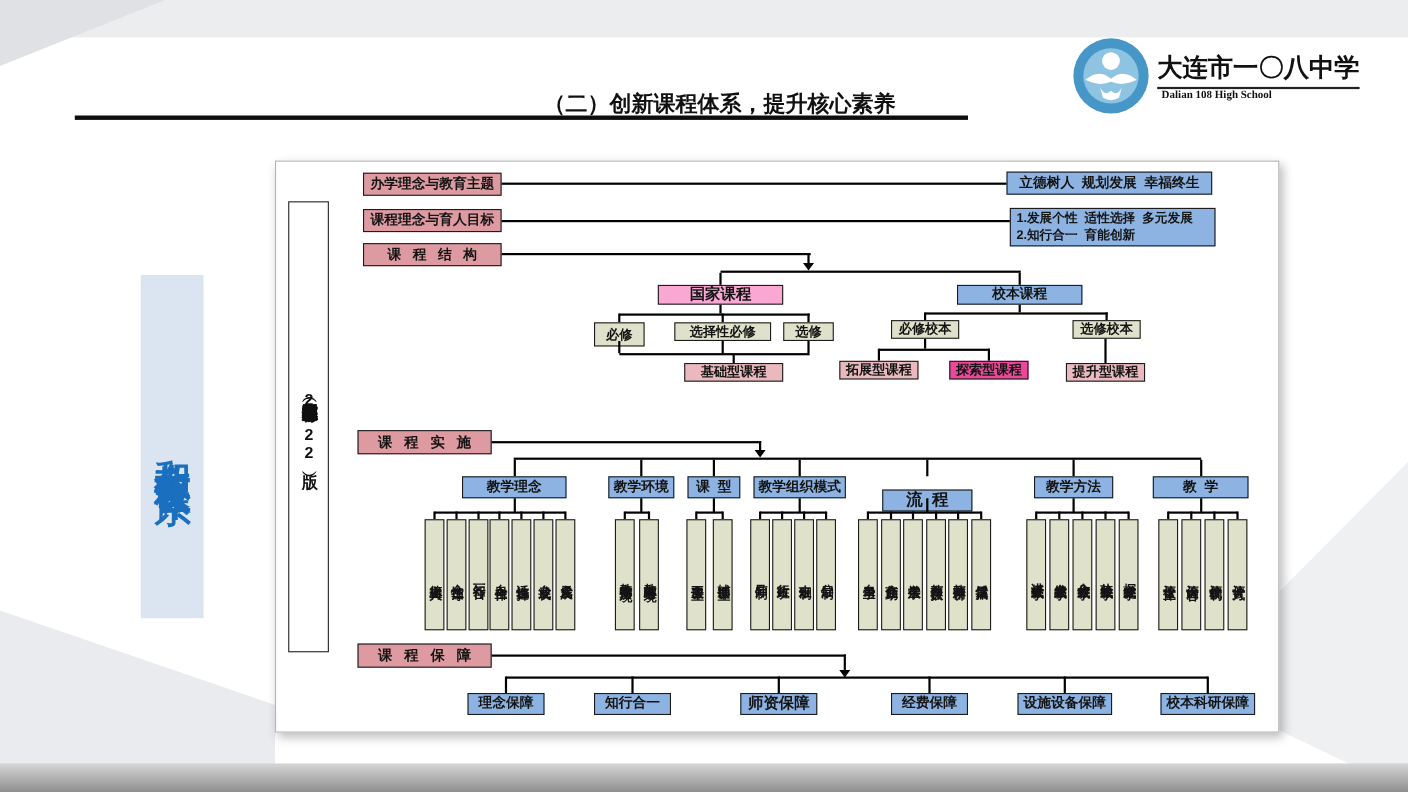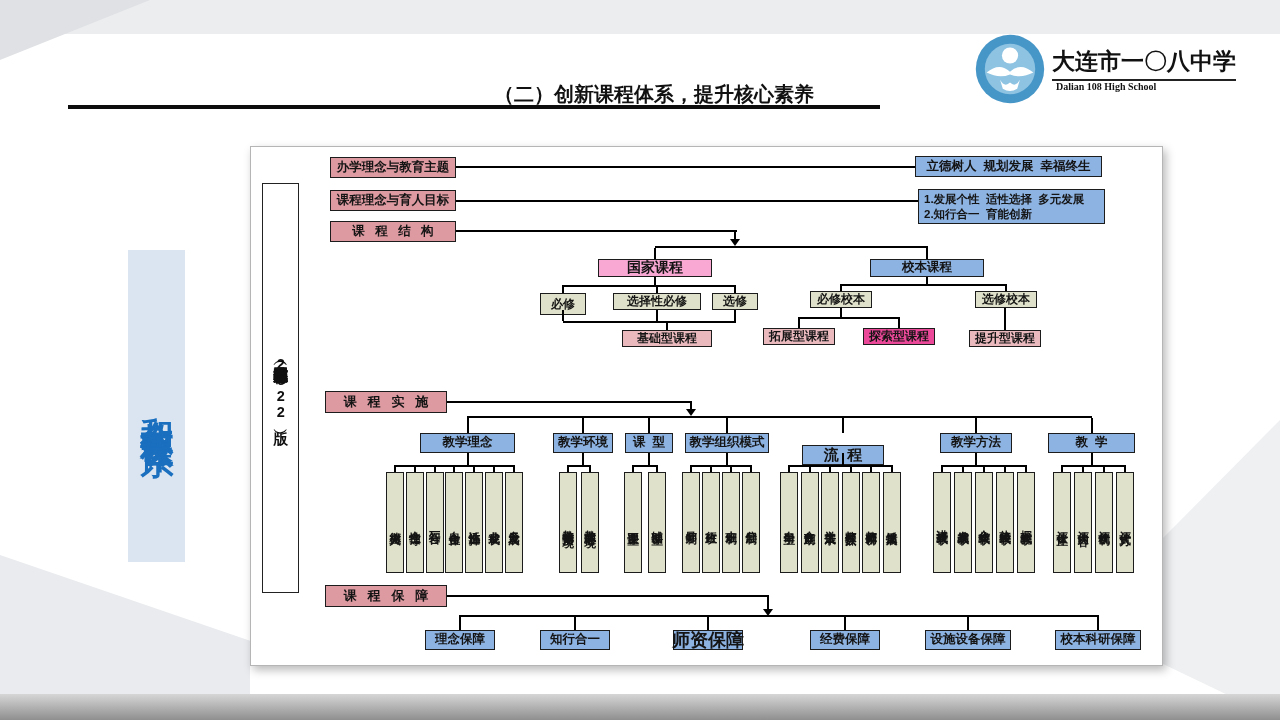--- a/index.html
+++ b/index.html
@@ -212,21 +212,21 @@
       <div class="nd" style="left: 325px; top: 585px; width: 122px; height: 22px; background: rgb(221, 154, 161); font-size: 13px;">课   程   保   障</div>
       <div class="ln" style="left: 447px; top: 595px; width: 322px; height: 2px;"></div>
       <div class="ln" style="left: 767px; top: 595px; width: 2px; height: 14px;"></div>
       <div class="ar" style="left: 763px; top: 609px;"></div>
       <div class="ln" style="left: 460px; top: 615px; width: 638px; height: 2px;"></div>
       <div class="ln" style="left: 459px; top: 615px; width: 2px; height: 15px;"></div>
       <div class="nd" style="left: 425px; top: 630px; width: 70px; height: 20px; background: rgb(141, 179, 226); font-size: 12.5px;">理念保障</div>
       <div class="ln" style="left: 574px; top: 615px; width: 2px; height: 15px;"></div>
       <div class="nd" style="left: 540px; top: 630px; width: 70px; height: 20px; background: rgb(141, 179, 226); font-size: 12.5px;">知行合一</div>
       <div class="ln" style="left: 707px; top: 615px; width: 2px; height: 15px;"></div>
-      <div class="nd" style="left: 673px; top: 630px; width: 70px; height: 20px; background: rgb(141, 179, 226); font-size: 18px;">师资保障</div>
+      <div class="nd" style="left: 673px; top: 630px; width: 70px; height: 20px; background: rgb(141, 179, 226); font-size: 14px;">师资保障</div>
       <div class="ln" style="left: 844px; top: 615px; width: 2px; height: 15px;"></div>
       <div class="nd" style="left: 810px; top: 630px; width: 70px; height: 20px; background: rgb(141, 179, 226); font-size: 12.5px;">经费保障</div>
       <div class="ln" style="left: 967px; top: 615px; width: 2px; height: 15px;"></div>
       <div class="nd" style="left: 925px; top: 630px; width: 86px; height: 20px; background: rgb(141, 179, 226); font-size: 12.5px;">设施设备保障</div>
       <div class="ln" style="left: 1097px; top: 615px; width: 2px; height: 15px;"></div>
       <div class="nd" style="left: 1055px; top: 630px; width: 86px; height: 20px; background: rgb(141, 179, 226); font-size: 12.5px;">校本科研保障</div>
     </div>
 
   <div class="bottom-band"></div>
 </div>

